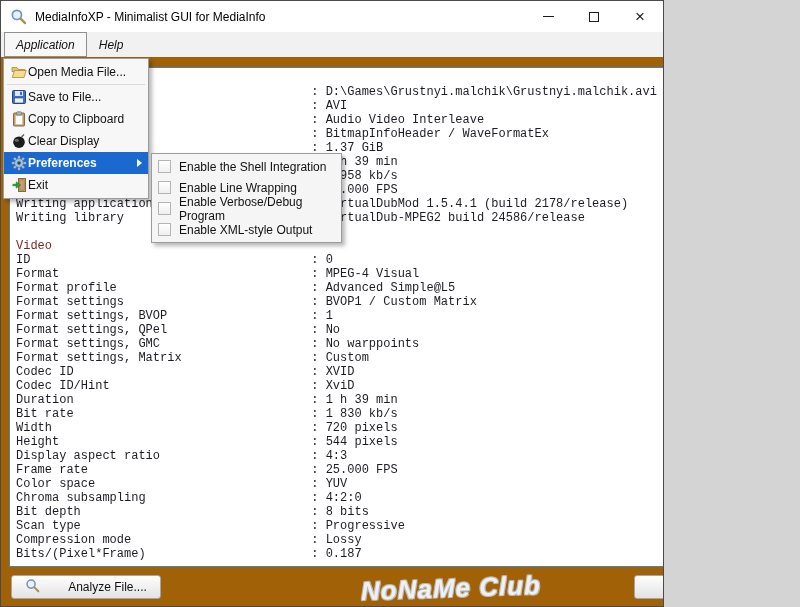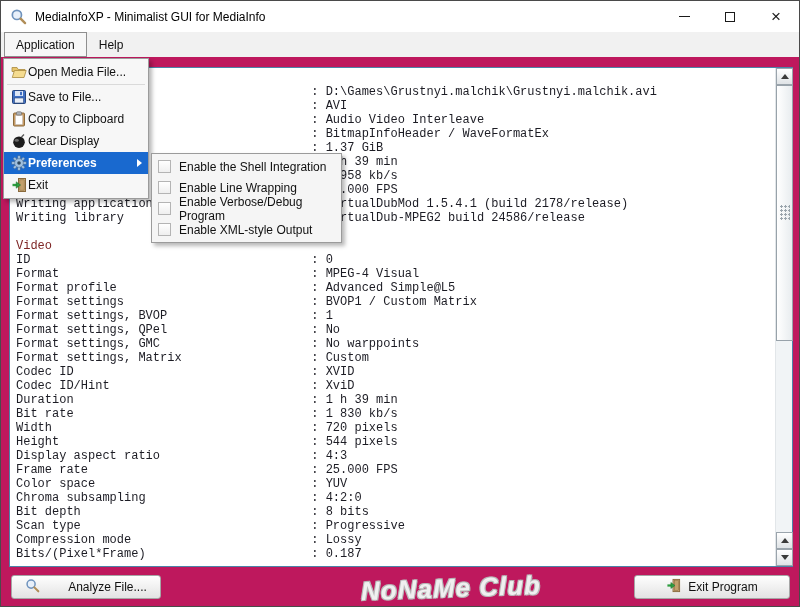--- a/index.html
+++ b/index.html
@@ -1,30 +1,30 @@
 <!DOCTYPE html>
 <html><head>
 <meta charset="utf-8">
 <style>
   * { margin:0; padding:0; box-sizing:border-box; }
   html,body { width:800px; height:607px; background:#d4d4d4; font-family:"Liberation Sans",sans-serif; }
-  .win { position:relative; width:800px; height:607px; background:#be185d; border:1px solid #4a4a4a; overflow:hidden;padding-left:31px; }
+  .win { position:relative; width:664px; height:607px; background:#a16207; border:1px solid #4a4a4a; overflow:hidden;padding-left:31px; }
 
   
   .titlebar { position:absolute; left:0; top:0; right:0; height:31px; background:#ffffff; display:flex; align-items:center; }
   .app-icon { margin-left:9px; width:17px; height:17px; display:flex; align-items:center; }
   .title-text { margin-left:8px; font-size:12px; color:#000; white-space:nowrap; }
   .win-controls { margin-left:auto; display:flex; height:100%; }
   .ctrl { width:46px; height:100%; display:flex; align-items:center; justify-content:center; }
   .glyph-min { width:11px; height:1px; background:#1a1a1a; }
   .glyph-max { width:10px; height:10px; border:1px solid #1a1a1a; }
   .glyph-close { font-size:17px; font-weight:300; color:#1a1a1a; line-height:1; }
 
   
-  .menubar { position:absolute; left:0; top:31px; right:0; height:25px; background:#f1f1f1; display:flex; align-items:stretch; padding-left:3px; }
+  .menubar { position:absolute; left:0; top:31px; right:0; height:25px; background:#f1f1f1; display:flex; align-items:stretch; padding-left:3px;font-style:italic; }
   .menu-btn { display:flex; align-items:center; padding:0 11px; font-size:12px; color:#111; border:1px solid transparent; }
   .menu-btn.active { background:#f7f7f7; border:1px solid #8f8f8f; }
 
   
   .textarea { position:absolute; left:8px; top:66px; width:784px; height:500px; background:#ffffff; border:1px solid #4d82a8; }
   #output { position:absolute; left:6px; top:3px; right:20px; bottom:2px; overflow:hidden;
             font-family:"Liberation Mono","DejaVu Sans Mono",monospace; font-size:12px; line-height:14px;
             white-space:pre; color:#1c1c24; }
   .line { height:14px; }
   .line.sec { color:#7e2525; }

